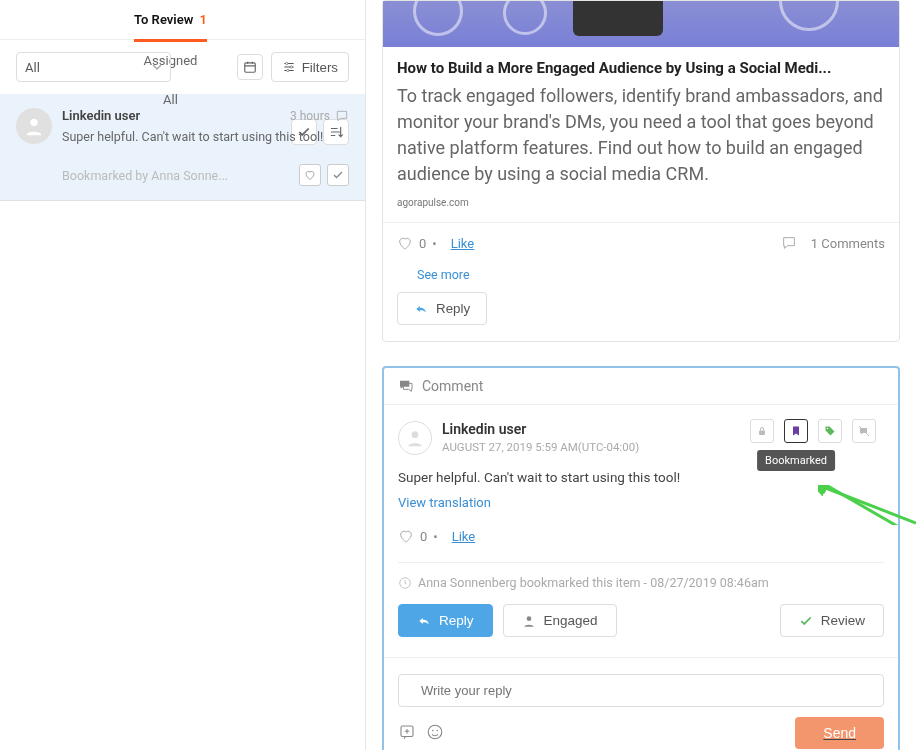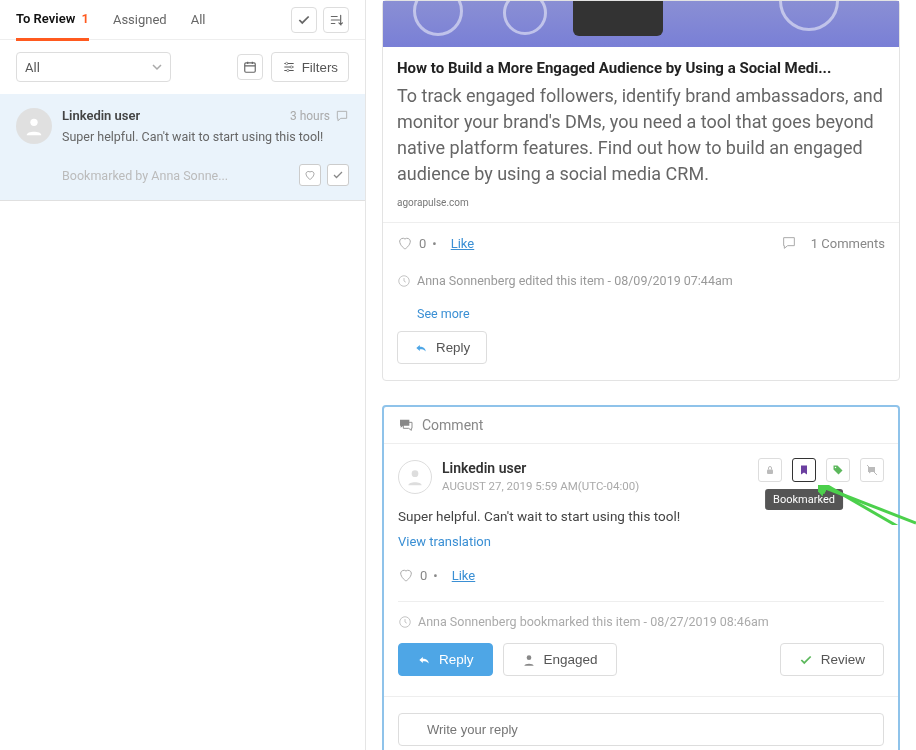--- a/index.html
+++ b/index.html
@@ -1,20 +1,20 @@
 <!DOCTYPE html>
 <html><head>
 <meta charset="utf-8">
 <style>
   * { box-sizing: border-box; margin: 0; padding: 0; }
   body { font-family: -apple-system, BlinkMacSystemFont, "Segoe UI", Roboto, Arial, sans-serif; font-size: 13px; color: #333; background: #fff; width: 916px; height: 750px; overflow: hidden; position: relative; }
   
   
   .left { position: absolute; left: 0; top: 0; width: 366px; height: 100%; border-right: 1px solid #e5e5e5; background: #fff; }
-  .tabs { display: flex; align-items: center; padding: 0 16px; height: 40px; border-bottom: 1px solid #eee; }
+  .tabs { display: flex; align-items: center; padding: 0 16px; height: 40px; border-bottom: 1px solid #eee; flex-direction: column; }
   .tab { margin-right: 24px; font-size: 13px; color: #666; cursor: pointer; padding: 12px 0; }
   .tab.active { color: #111; font-weight: 600; border-bottom: 3px solid #ff5a1f; margin-bottom: -1px; }
   .tab .count { color: #ff5a1f; margin-left: 3px; font-weight: 600; }
   .tab-actions { margin-left: auto; display: flex; gap: 6px; }
   .iconbtn { width: 26px; height: 26px; border: 1px solid #ddd; border-radius: 4px; background: #fff; display: inline-flex; align-items: center; justify-content: center; cursor: pointer; color: #666; }
   .iconbtn svg { width: 14px; height: 14px; }
   
   .filterrow { display: flex; align-items: center; padding: 12px 16px; gap: 8px; }
   .dropdown { flex: 0 0 155px; height: 30px; border: 1px solid #ddd; border-radius: 4px; padding: 0 8px; display: flex; align-items: center; justify-content: space-between; cursor: pointer; color: #555; }
   .dropdown svg { width: 10px; height: 10px; color: #aaa; }
@@ -58,38 +58,38 @@
   
   .comment-card { border: 2px solid #8fc3ea; border-radius: 4px; margin-top: 24px; }
   .comment-head { padding: 10px 14px; display:flex; align-items:center; gap:8px; color:#888; font-size:14px; border-bottom:1px solid #eee;}
   .comment-head svg { width:16px; height:16px; color:#888;}
   .comment-body { padding: 16px 14px 4px; position: relative;}
   .c-top { display:flex; gap:10px;}
   .c-avatar { width:34px; height:34px; border-radius:50%; border: 1px solid #ddd; display:flex; align-items:center; justify-content:center;}
   .c-avatar svg{ width:20px; height:20px; color:#ddd;}
   .c-name { font-weight:600; color:#333; font-size:14px;}
   .c-date { text-transform: uppercase; color:#aaa; font-size: 11.5px; margin-top:3px;}
-  .c-tools { position:absolute; right:14px; top:14px; display:flex; gap:10px;}
+  .c-tools { position:absolute; right:22px; top:14px; display:flex; gap:10px;}
   .tool { width:24px; height:24px; border:1px solid #ddd; border-radius:3px; display:flex; align-items:center; justify-content:center; color:#aaa; cursor:pointer; position:relative;}
   .tool.bm { border-color:#333; }
   .tool.bm svg { fill:#6b3fa0; }
   .tool.tag svg { fill:#5cb85c; }
   .tooltip { position:absolute; top:30px; left:50%; transform:translateX(-50%); background:#555; color:#fff; font-size:11px; padding:4px 8px; border-radius:3px; white-space:nowrap; z-index:5;}
   .c-text { margin-top:14px; color:#444; font-size:13.5px;}
   .c-trans { color:#3a8fd4; font-size:13px; margin-top:10px; cursor:pointer;}
   .c-stats { display:flex; align-items:center; margin-top:18px; color:#888; font-size:13px;}
   .c-stats .like { color:#3a8fd4; margin-left:8px; text-decoration: underline;}
   .c-history { margin-top: 18px; padding-top:12px; border-top:1px solid #eee; color:#aaa; font-size:12.5px; display:flex; align-items:center; gap:6px;}
   .c-actions { margin-top:14px; display:flex; align-items:center; gap:10px;}
   .btn { border:1px solid #ddd; border-radius:4px; padding:8px 18px; display:inline-flex; align-items:center; gap:8px; font-size:13.5px; cursor:pointer; background:#fff; color:#555;}
   .btn.primary { background:#4ea6e6; border-color:#4ea6e6; color:#fff;}
   .btn.review { margin-left:auto; }
   .btn.review svg { color:#5cb85c;}
   .reply-area { border-top:1px solid #eee; margin-top:16px; padding:16px 14px;}
-  .reply-input { width:100%; border:1px solid #ddd; border-radius:4px; padding:8px 28px; color:#888; font-size:13px;}
+  .reply-input { width:100%; border:1px solid #ddd; border-radius:4px; padding:8px 22px; color:#888; font-size:13px;}
   .reply-foot { display:flex; align-items:center; margin-top:10px;text-decoration:underline;}
   .reply-icons { display:flex; gap:10px; color:#888;}
   .reply-icons svg{ width:18px; height:18px;}
   .sendbtn { margin-left:auto; background:#f28b5f; color:#fff; border:none; border-radius:4px; padding:8px 28px; font-size:14px; cursor:pointer; opacity:.9;}
   
   .arrow-anno { position:absolute; right:-2px; top:485px; pointer-events:none; z-index:20;}
 </style>
 </head>
 <body>
 
@@ -199,27 +199,20 @@
         </svg>
       <span style="margin-left:6px;">0</span>
       <span style="margin:0 6px;">•</span>
       <a class="like">Like</a>
       <div class="comments-link">
         <svg viewBox="0 0 24 24" width="16" height="16">
             <path d="M4 4h16v12H10l-5 4V16H4z" fill="none" stroke="#aaa" stroke-width="1.5"></path>
           </svg>
         <span>1 Comments</span>
       </div>
-    </div>
-    <div class="history">
-      <svg viewBox="0 0 24 24" width="14" height="14">
-          <circle cx="12" cy="12" r="9" fill="none" stroke="#bbb" stroke-width="1.5"></circle>
-          <path d="M12 7v5l3 2" stroke="#bbb" stroke-width="1.5" fill="none"></path>
-        </svg>
-      <span>Anna Sonnenberg edited this item - 08/09/2019 07:44am</span>
     </div>
     <div class="seemore">See more</div>
     <div class="reply-out">
       <button class="replybtn">
         <svg viewBox="0 0 24 24" width="14" height="14">
             <path d="M4 12l6-5v3c6 0 10 3 10 8-2-3-4-4-10-4v3l-6-5z" fill="#4ea6e6"></path>
           </svg>
         <span>Reply</span>
       </button>
     </div>

